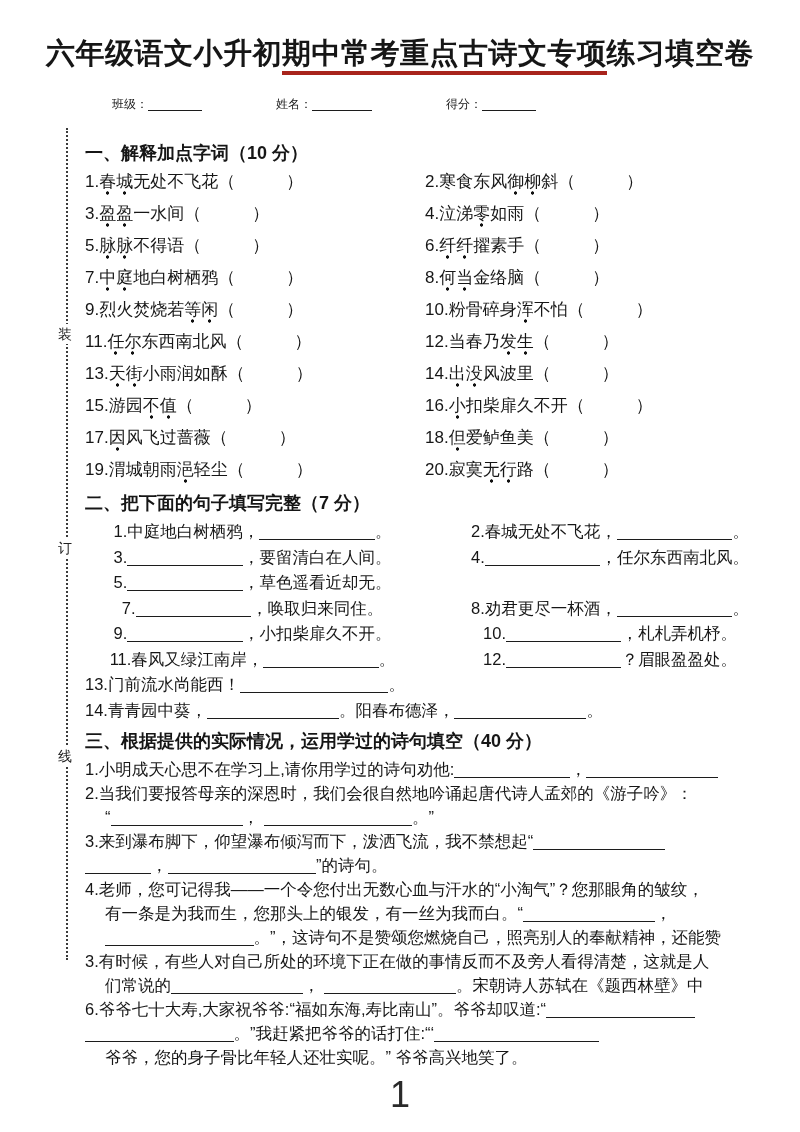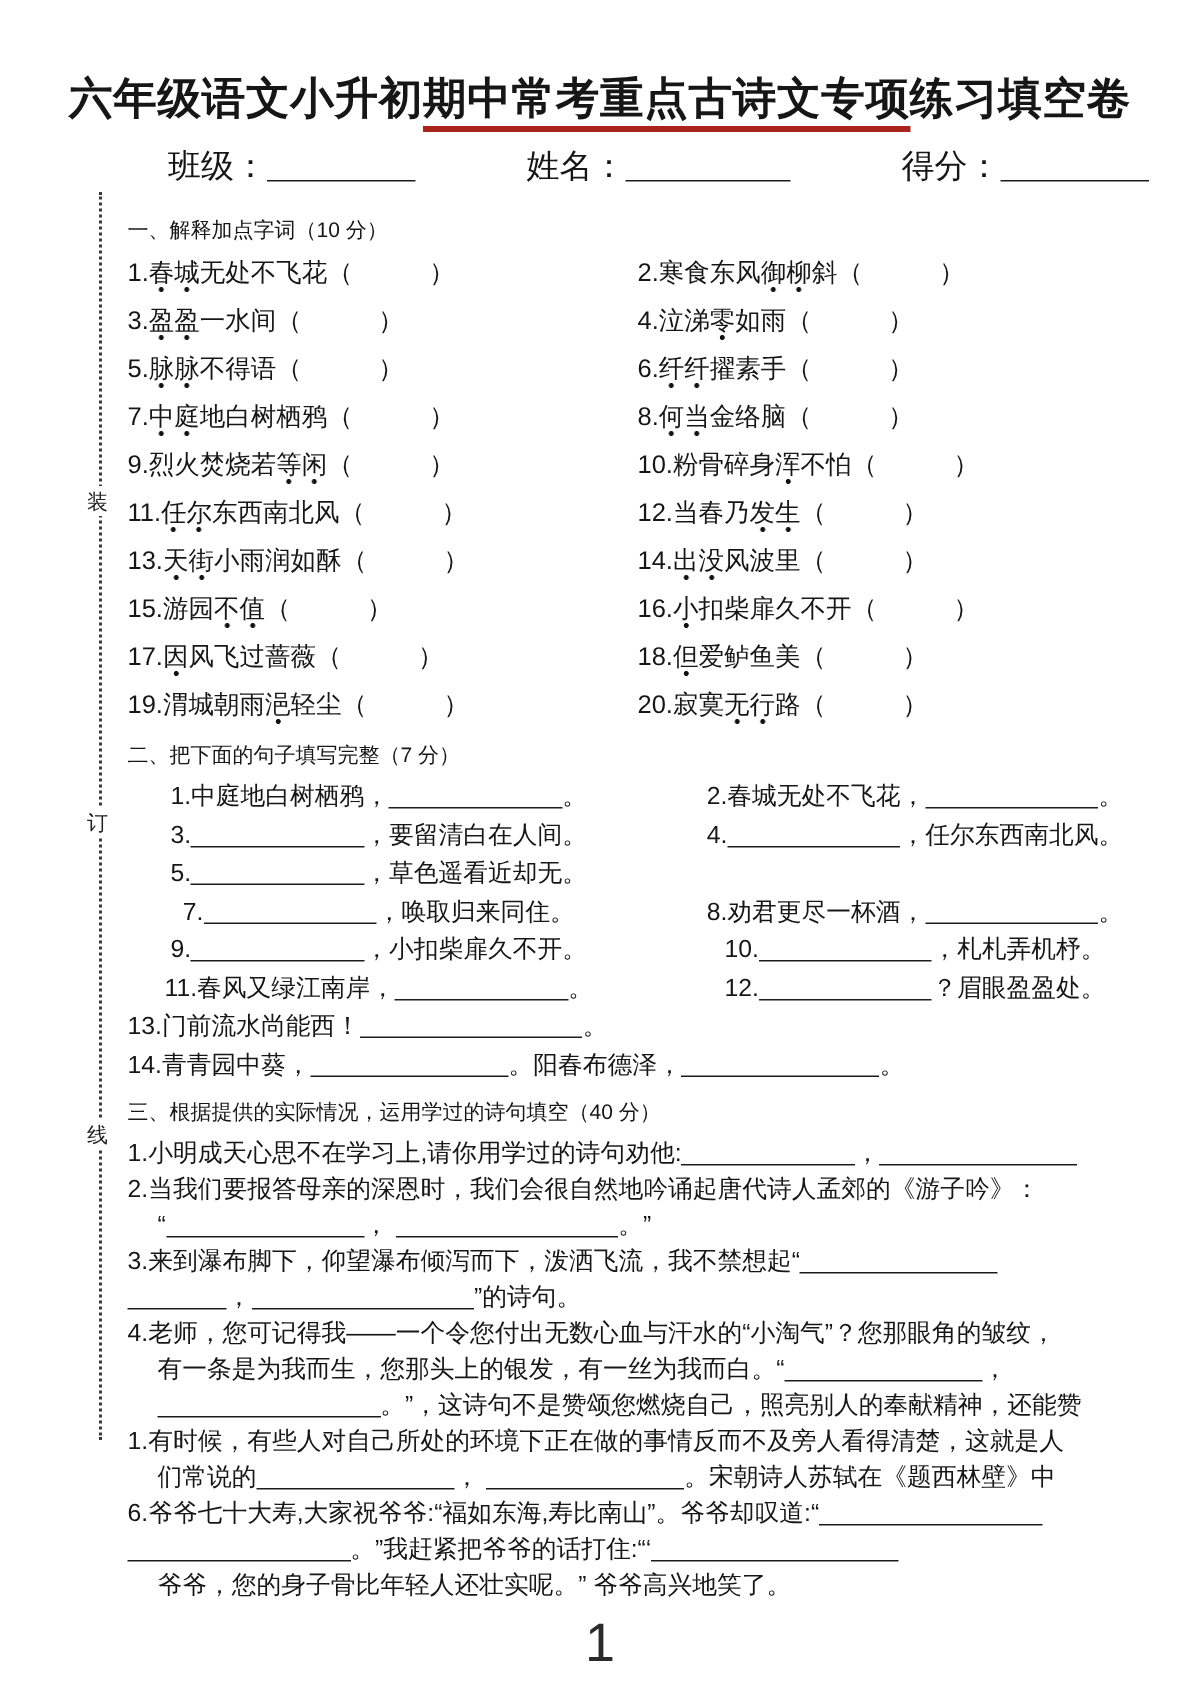--- a/index.html
+++ b/index.html
@@ -4,37 +4,37 @@
 <style>
   html,body{margin:0;padding:0;background:#ffffff;}
   .page{
     position:relative;width:800px;height:1132px;background:#fff;
     font-family:"Liberation Sans","DejaVu Sans",sans-serif;
     color:#161616;overflow:hidden;
   }
   
   .title{
     position:absolute;top:34px;left:0;width:100%;text-align:center;
-    font-size:29px;font-weight:700;letter-spacing:0.5px;white-space:nowrap;margin-top:12px;
+    font-size:29px;font-weight:700;letter-spacing:0.5px;white-space:nowrap;
   }
   .title .ul{border-bottom:4px solid #a8241c;padding-bottom:2px;}
   
   .info{
-    position:absolute;top:96px;left:112px;font-size:22px;
+    position:absolute;top:96px;left:112px;font-size:12px;
     display:flex;column-gap:74px;white-space:nowrap;
   }
   
   .bind-line{position:absolute;left:66px;top:128px;height:832px;border-left:2px dotted #3a3a3a;}
   .bind-char{
     position:absolute;left:-10px;background:#fff;font-size:14px;
     padding:3px 0;line-height:1;color:#222;
   }
   
   .content{position:absolute;left:85px;top:140px;width:715px;}
-  .sec-head{font-size:14px;font-weight:400;margin:0;line-height:26px;white-space:nowrap;}
+  .sec-head{font-size:18px;font-weight:700;margin:0;line-height:26px;white-space:nowrap;}
   .s1{font-size:17px;line-height:32px;}
   .s1 .row{display:grid;grid-template-columns:340px 1fr;}
   .s2{font-size:16.5px;line-height:25.5px;margin-top:3px;}
   .s2 .row{display:grid;grid-template-columns:335px 1fr;text-align:center;}
   .s3{font-size:16.5px;line-height:24px;margin-top:3px;}
   .row>span,.line{white-space:nowrap;display:block;}
   .row>span{display:block;}
   .indent{padding-left:20px;}
   
   .blank{
@@ -152,21 +152,21 @@
     <h2 class="sec-head" style="margin-top:5px">三、根据提供的实际情况，运用学过的诗句填空（40 分）</h2>
     <div class="s3">
       <div class="line">1.小明成天心思不在学习上,请你用学过的诗句劝他:<span class="blank" style="width: 7em;"></span>，<span class="blank" style="width: 8em;"></span></div>
       <div class="line">2.当我们要报答母亲的深恩时，我们会很自然地吟诵起唐代诗人孟郊的《游子吟》：</div>
       <div class="line indent">“<span class="blank" style="width: 8em;"></span>， <span class="blank" style="width: 9em;"></span>。”</div>
       <div class="line">3.来到瀑布脚下，仰望瀑布倾泻而下，泼洒飞流，我不禁想起“<span class="blank" style="width: 8em;"></span></div>
       <div class="line"><span class="blank" style="width: 4em;"></span>，<span class="blank" style="width: 9em;"></span>”的诗句。</div>
       <div class="line">4.老师，您可记得我——一个令您付出无数心血与汗水的“小淘气”？您那眼角的皱纹，</div>
       <div class="line indent">有一条是为我而生，您那头上的银发，有一丝为我而白。“<span class="blank" style="width: 8em;"></span>，</div>
       <div class="line indent"><span class="blank" style="width: 9em;"></span>。”，这诗句不是赞颂您燃烧自己，照亮别人的奉献精神，还能赞</div>
-      <div class="line">1.有时候，有些人对自己所处的环境下正在做的事情反而不及旁人看得清楚，这就是人</div>
+      <div class="line">3.有时候，有些人对自己所处的环境下正在做的事情反而不及旁人看得清楚，这就是人</div>
       <div class="line indent">们常说的<span class="blank" style="width: 8em;"></span>， <span class="blank" style="width: 8em;"></span>。宋朝诗人苏轼在《题西林壁》中</div>
       <div class="line">6.爷爷七十大寿,大家祝爷爷:“福如东海,寿比南山”。爷爷却叹道:“<span class="blank" style="width: 9em;"></span></div>
       <div class="line"><span class="blank" style="width: 9em;"></span>。”我赶紧把爷爷的话打住:“‘<span class="blank" style="width: 10em;"></span></div>
       <div class="line indent">爷爷，您的身子骨比年轻人还壮实呢。” 爷爷高兴地笑了。</div>
     </div>
 
   </div>
 
   <div class="pagenum">1</div>
 

